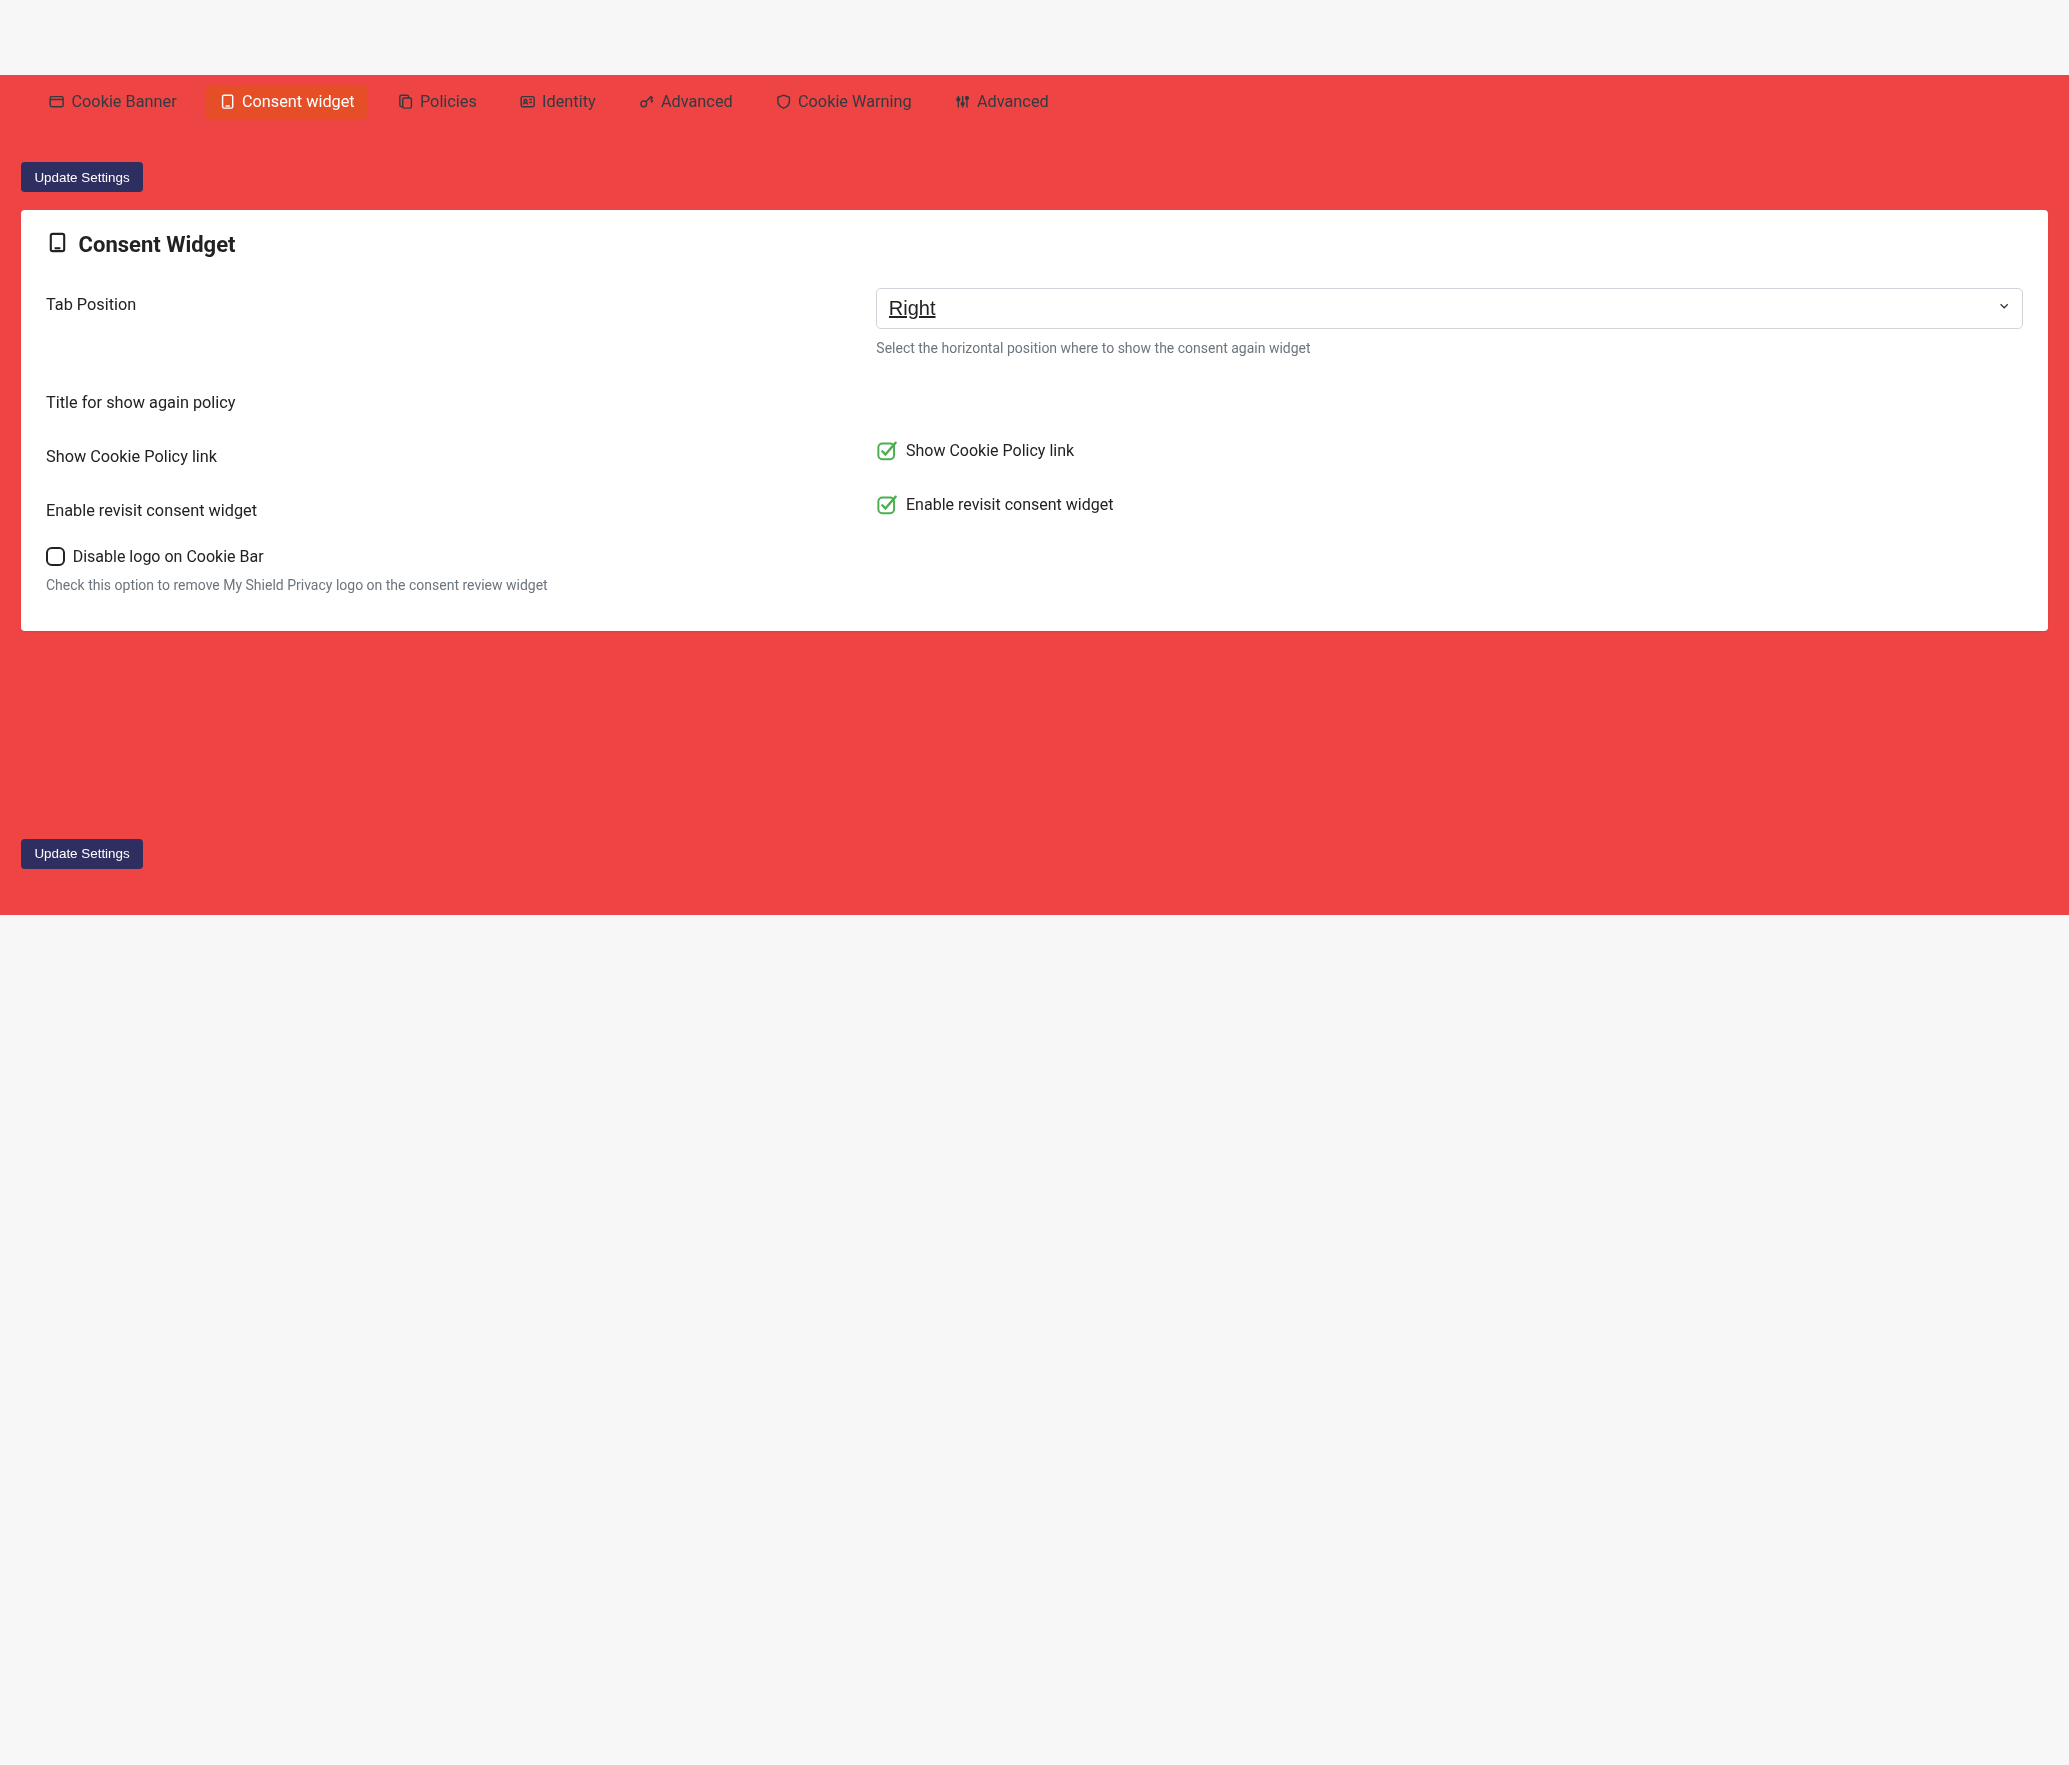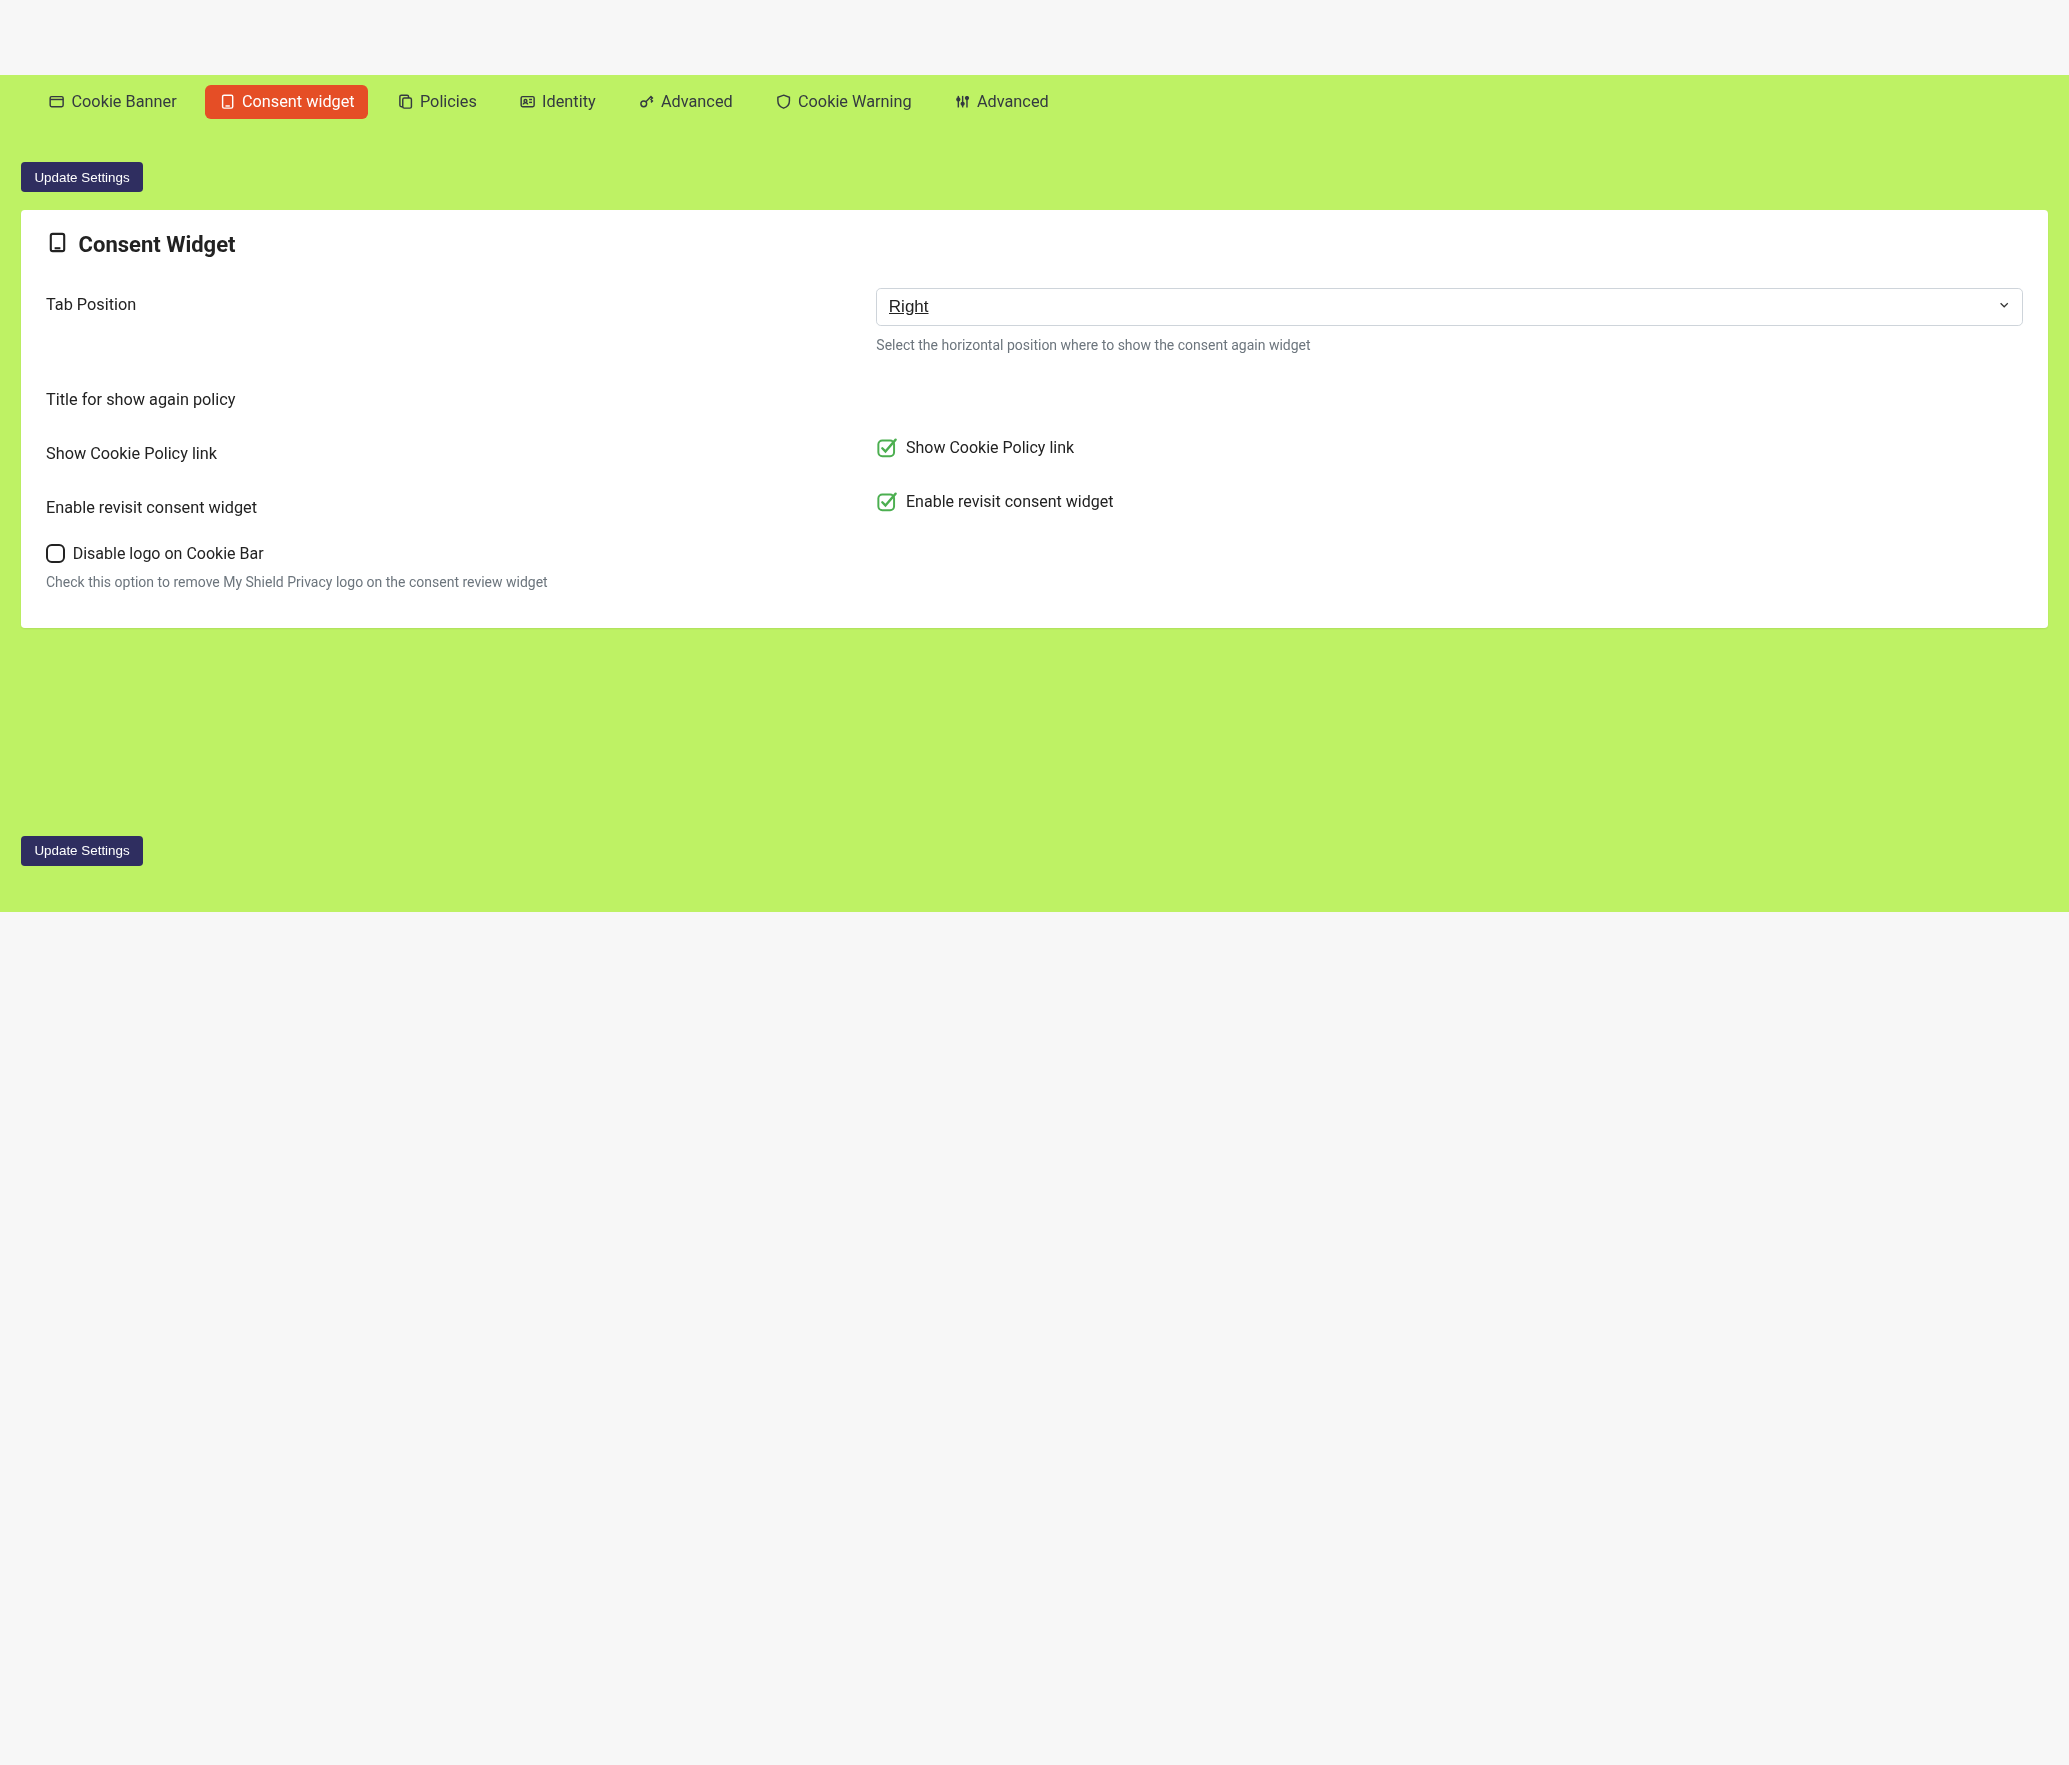--- a/index.html
+++ b/index.html
@@ -8,21 +8,21 @@
     font-family: -apple-system, BlinkMacSystemFont, "Segoe UI", Roboto, Helvetica, Arial, sans-serif;
     background: #f7f7f7;
     color: #212529;
     font-size: 15.4px;
   }
   .topbar {
     height: 75px;
     background: #f7f7f7;
   }
   .content-wrap {
-    background: #bef264;
+    background: #ef4444;
     padding-bottom: 19px;
   }
   .tabs {
     display: flex;
     gap: 15.4px;
     padding: 9.6px 21px 0 35px;
     align-items: center;
   }
   .tab {
     display: flex;
@@ -83,21 +83,21 @@
   .field-control { width: 58%; }
   .select-wrap {
     position: relative;
   }
   select.form-control {
     width: 100%;
     padding: 8.6px 35px 8.6px 11.5px;
     border: 1px solid #ced4da;
     border-radius: 4.8px;
     background: #fff;
-    font-size: 17px;
+    font-size: 20px;
     appearance: none;
     -webkit-appearance: none;
     color: #222;
     text-decoration: underline;
   }
   .select-chevron {
     position: absolute;
     right: 11.5px;
     top: 50%;
     transform: translateY(-50%);

